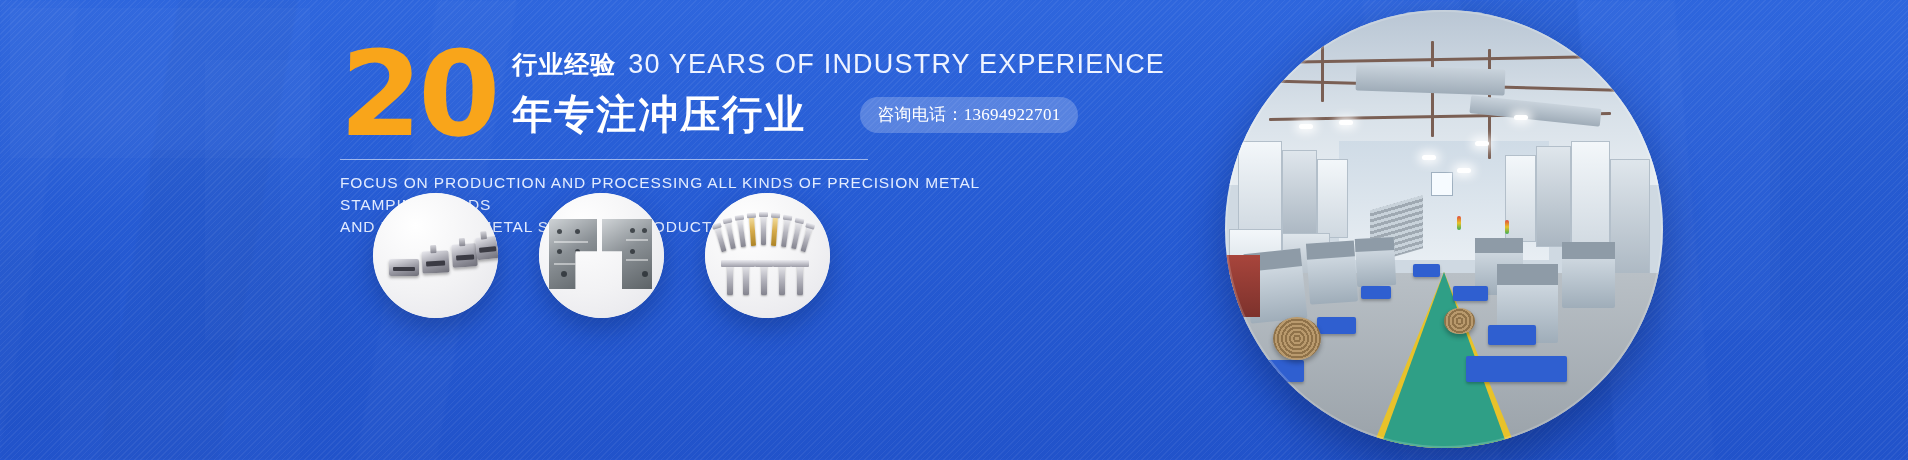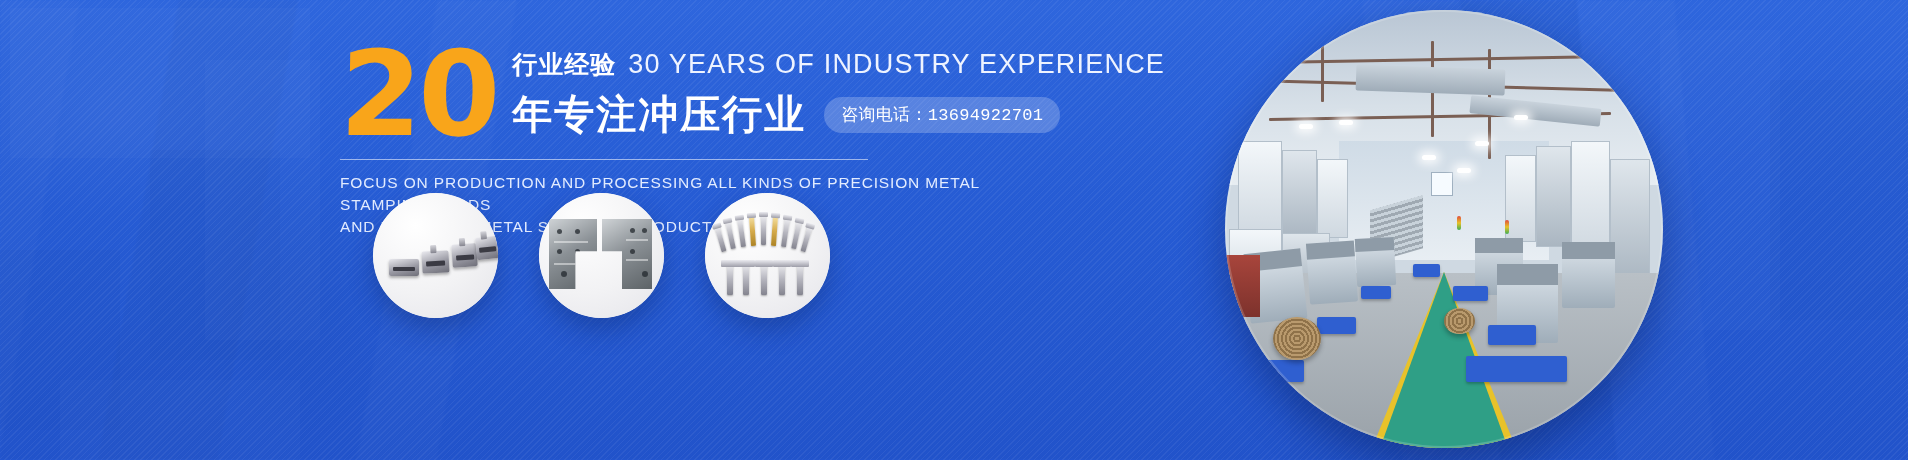--- a/index.html
+++ b/index.html
@@ -72,33 +72,33 @@
     font-family:"DejaVu Sans", sans-serif;
     font-size:25px; font-weight:700; color:#ffffff;
     letter-spacing:1px;
   }
   .en-big{
     font-size:27px; color:#eef3ff; font-weight:400;
     letter-spacing:1.2px; margin-left:12px;
     font-family:"Liberation Sans", sans-serif;
   }
 
-  .line2{ display:flex; align-items:center; margin-top:6px; white-space:nowrap; }
+  .line2{ display:flex; align-items:center; margin-top:6px; white-space:nowrap;gap:36px; }
   .cn-big{
     font-family:"DejaVu Sans", sans-serif;
     font-size:40px; font-weight:700; color:#ffffff;
     letter-spacing:2px;
   }
   .phone-pill{
     margin-left:18px;
     background:rgba(255,255,255,.22);
     border-radius:18px;
     padding:6px 17px 7px;
     font-size:17px; color:#ffffff; letter-spacing:.3px;
-    font-family:Liberation Mono, monospace;
+    font-family:Liberation Serif, serif;
     white-space:nowrap;
   }
 
   .divider{
     width:528px; height:1px;
     background:rgba(255,255,255,.55);
     margin-top:16px;
   }
 
   .sub{

